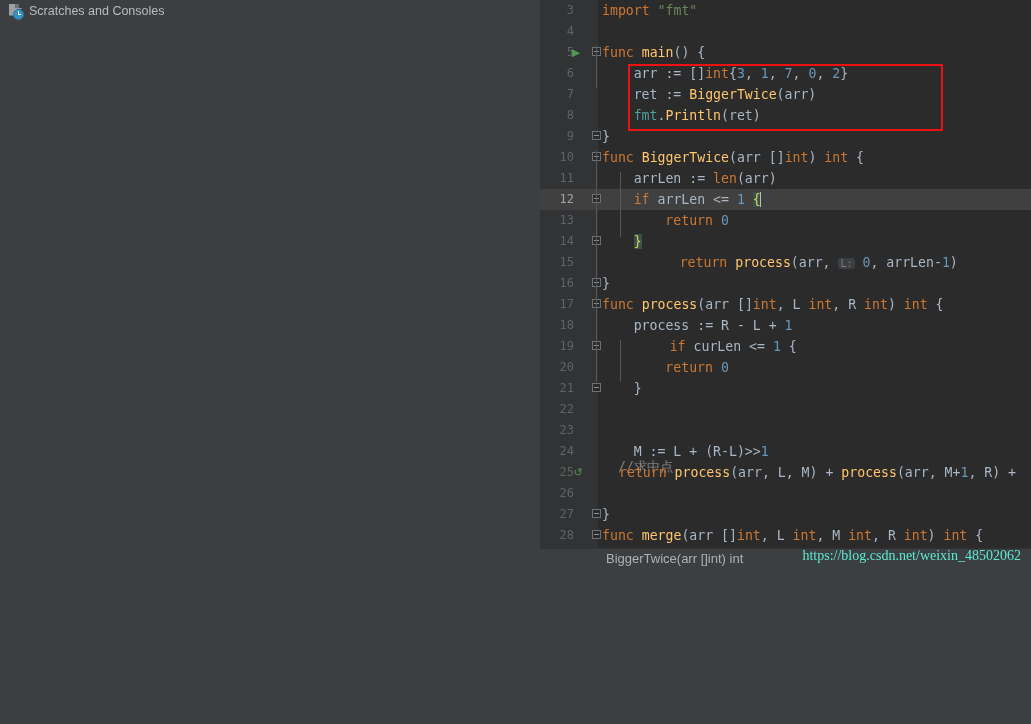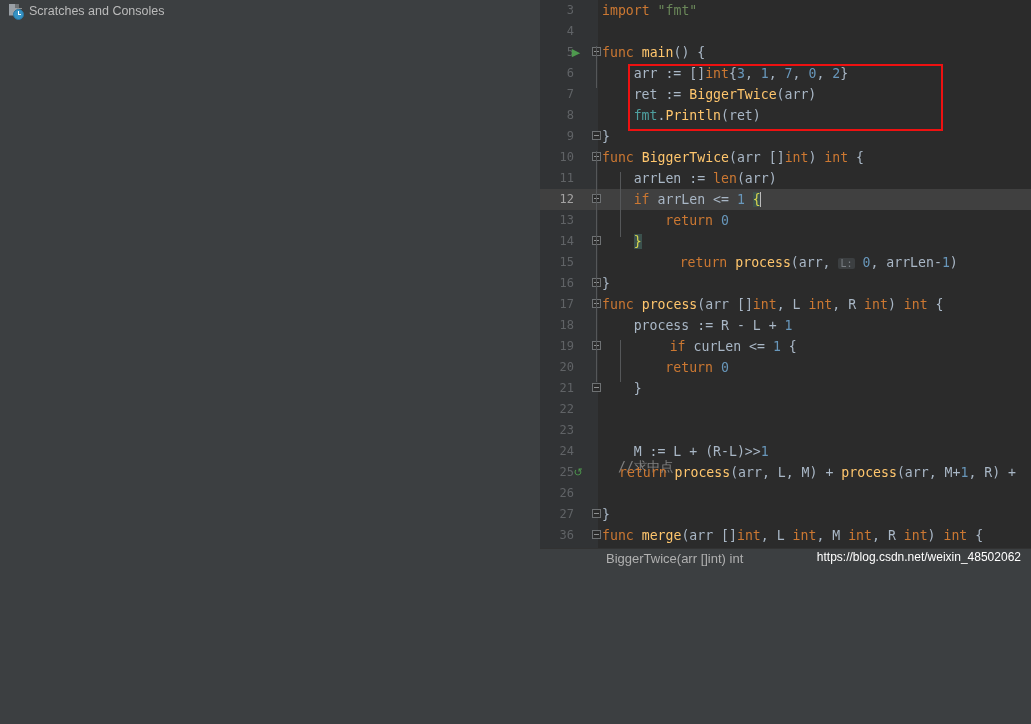--- a/index.html
+++ b/index.html
@@ -59,22 +59,22 @@
   
   .redbox{position:absolute;border:2px solid #ee1111;box-sizing:border-box;pointer-events:none;}
 
   
   .breadcrumb{position:absolute;left:540px;top:548px;width:491px;height:20px;background:#3c3f41;
      border-top:1px solid #323232;}
   .breadcrumb span{position:absolute;left:66px;top:0;line-height:20px;color:#b0b0b0;font-size:13px;}
 
   
   .runpanel{position:absolute;left:0;top:568px;width:1031px;height:156px;background:#3c3f41;}
-  .watermark{position:absolute;right:10px;bottom:8px;color:#ffffff;font-size:12px;
-     font-family:Liberation Sans, sans-serif;}
+  .watermark{position:absolute;right:10px;bottom:8px;color:#5eead4;font-size:14px;
+     font-family:Liberation Serif, serif;}
 </style>
 </head>
 <body>
 
 <div class="root">
 
   <div class="left-pane">
     <div class="tree-row">
       <span class="scratch-ic">
         <span class="pg"></span>
@@ -196,21 +196,21 @@
         <div class="ln-row" style="top: 483px;">
           <span class="lnum">26</span>
           <span class="code" style="left: 93.68px;"></span>
         </div>
         <div class="ln-row" style="top: 504px;">
           <span class="lnum">27</span>
           <span class="fold"></span>
           <span class="code" style="left: 62px;"><span class="t">}</span></span>
         </div>
         <div class="ln-row" style="top: 525px;">
-          <span class="lnum">36</span>
+          <span class="lnum">28</span>
           <span class="fold"></span>
           <span class="code" style="left: 62px;"><span class="k">func </span><span class="f">merge</span><span class="t">(arr []</span><span class="k">int</span><span class="t">, L </span><span class="k">int</span><span class="t">, M </span><span class="k">int</span><span class="t">, R </span><span class="k">int</span><span class="t">) </span><span class="k">int</span><span class="t"> {</span></span>
         </div>
         <div class="foldline" style="top: 46px; height: 42px; left: 56px;"></div>
         <div class="foldline" style="top: 151px; height: 42px; left: 56px;"></div>
         <div class="foldline" style="top: 172px; height: 65px; left: 80px;"></div>
         <div class="foldline" style="top: 298px; height: 84px; left: 56px;"></div>
         <div class="foldline" style="top: 340px; height: 42px; left: 80px;"></div>
         <div class="foldline" style="top: 172px; height: 210px; left: 56px;"></div>
       </div>

